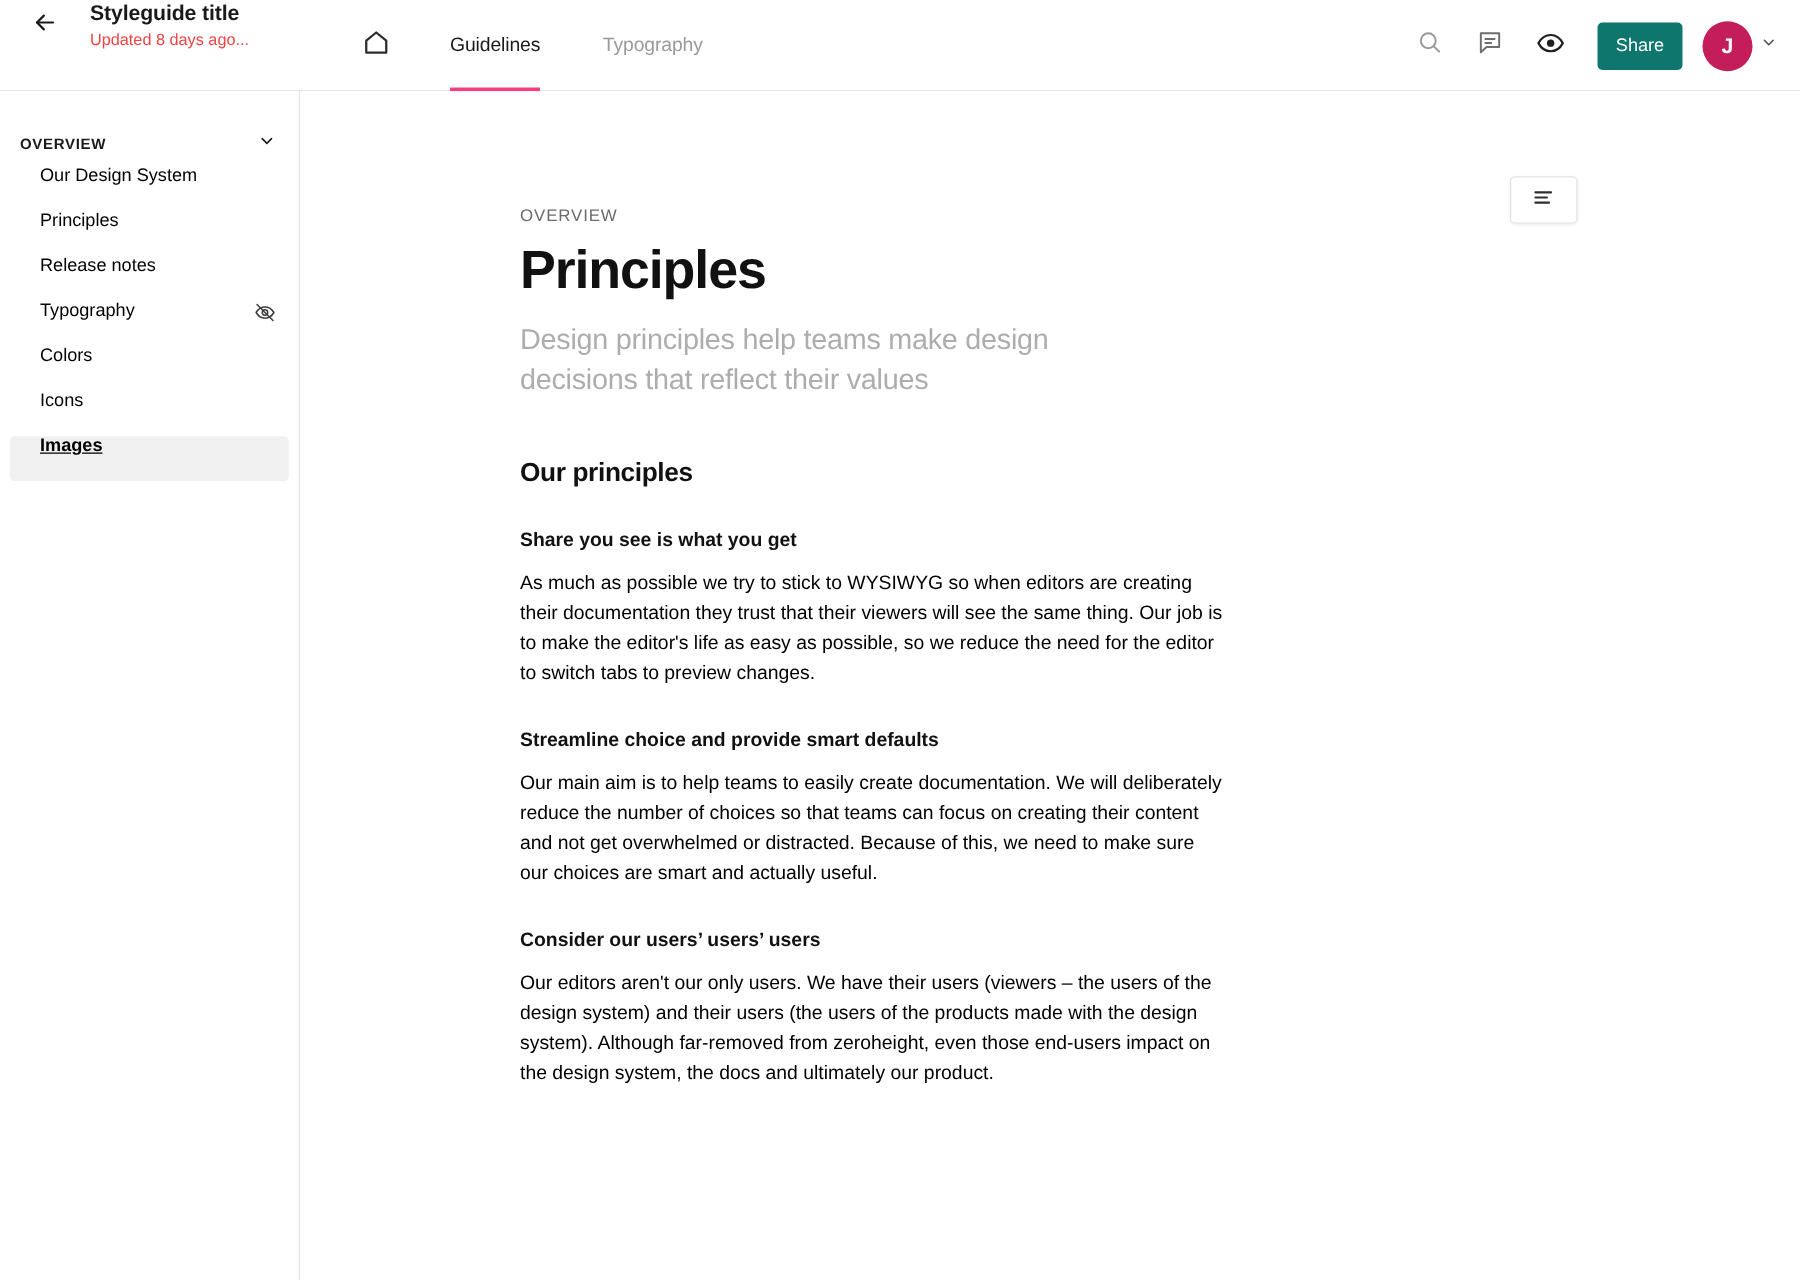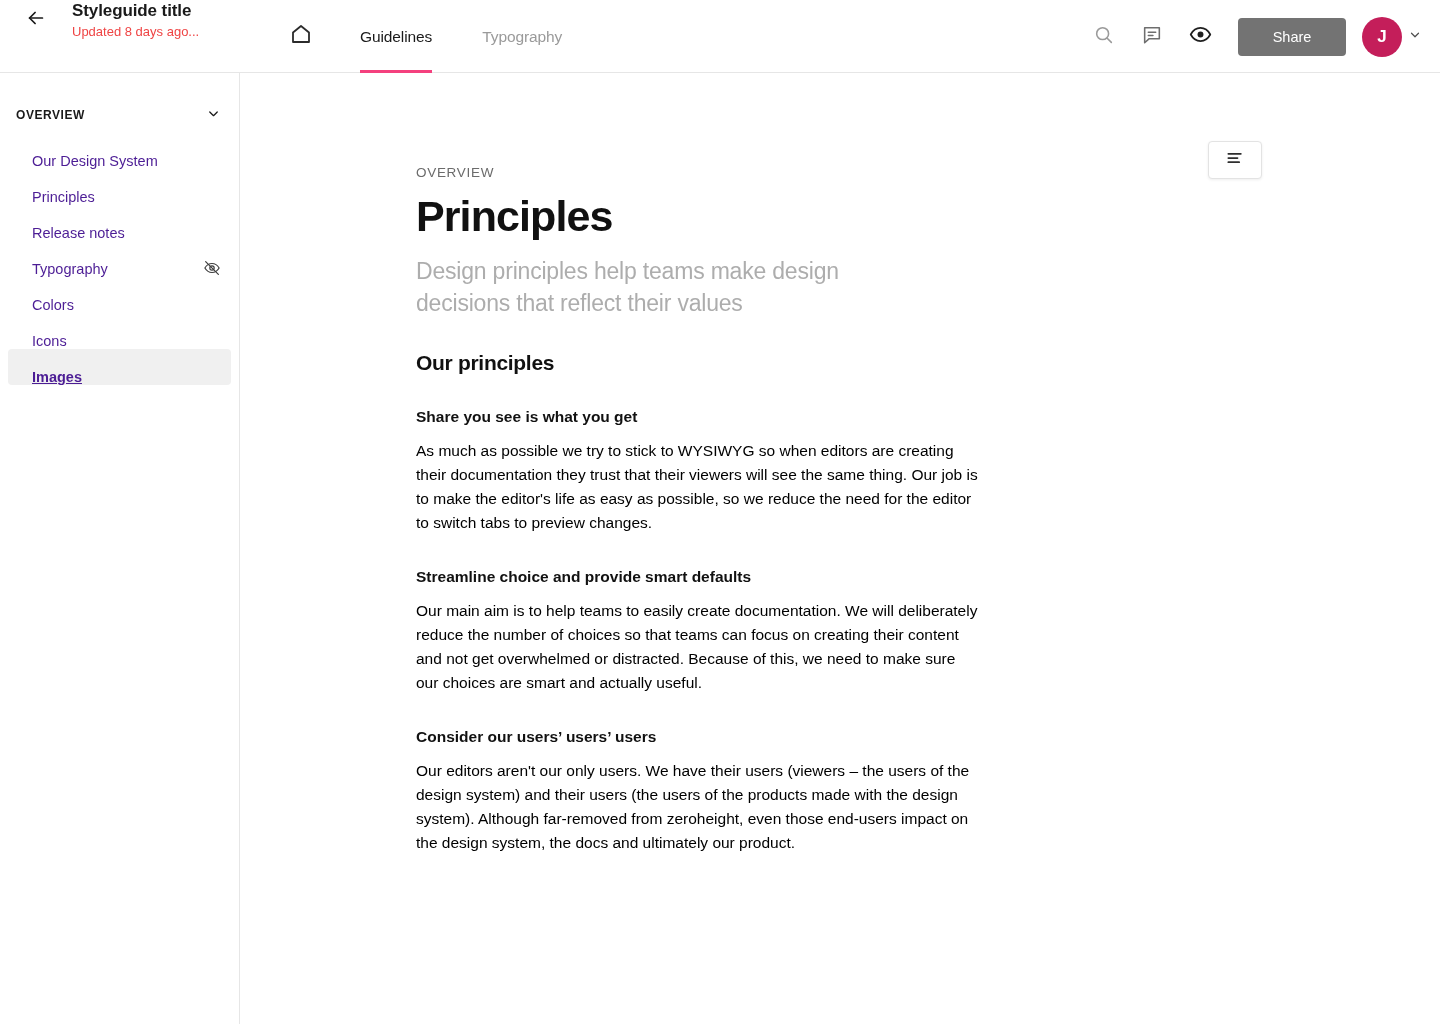--- a/index.html
+++ b/index.html
@@ -103,23 +103,23 @@
     align-items: center;
     gap: 0px;
   }
   .hicon {
     width: 48px; height: 48px;
     display: flex; align-items: center; justify-content: center;
     cursor: pointer;
   }
   .share-btn {
     margin-left: 14px;
-    width: 108px;
+    width: 68px;
     height: 38px;
-    background: #737373;
+    background: #0f766e;
     border-radius: 4px;
     border: none;
     color: #ffffff;
     font-size: 14.5px;
     font-family: "Liberation Sans", sans-serif;
     display: flex; align-items: center; justify-content: center;
     cursor: pointer;
   }
   .avatar-wrap {
     margin-left: 16px;
@@ -160,25 +160,25 @@
     font-size: 12px;
     font-weight: bold;
     letter-spacing: 0.55px;
     color: #1a1a1a;
   }
   .nav-item {
     margin: 0 8px;
     height: 36px;
     padding: 0 10px 0 24px;
     display: flex;
-    align-items: flex-end;
+    align-items: flex-start;
     justify-content: space-between;
     border-radius: 4px;
     font-size: 14.5px;
-    color: #4c1d95;
+    color: #000000;
     cursor: pointer;
   }
   .nav-item.active {
     background: #f0f0f0;
     font-weight: bold;
     text-decoration: underline;
   }
   .nav-item .eye-off { display: flex; align-items: center; }
 
   
@@ -227,21 +227,21 @@
     line-height: 32px;
     max-width: 500px;
     letter-spacing: -0.2px;
   }
   .edited {
     margin-top: 13px;
     font-size: 13px;
     color: #4d4d4d;
   }
   .h2 {
-    margin-top: 32px;
+    margin-top: 48px;
     font-size: 21px;
     font-weight: bold;
     color: #111111;
     letter-spacing: -0.3px;
   }
   .h3 {
     margin-top: 33px;
     font-size: 15.5px;
     font-weight: bold;
     color: #111111;

